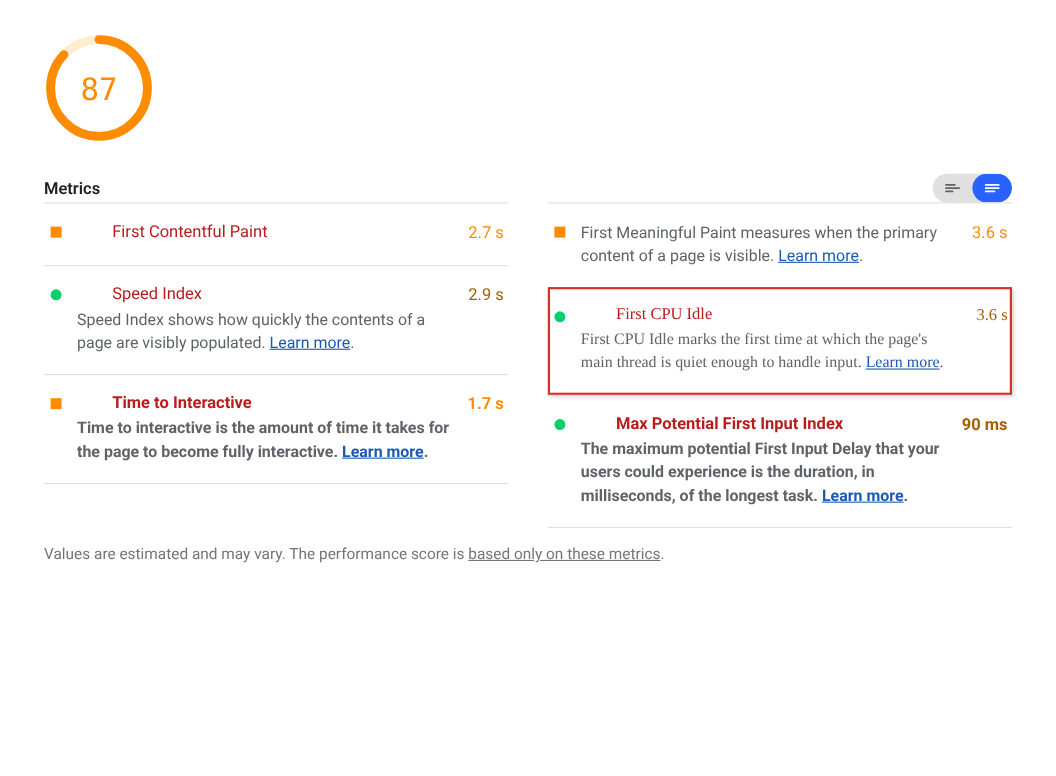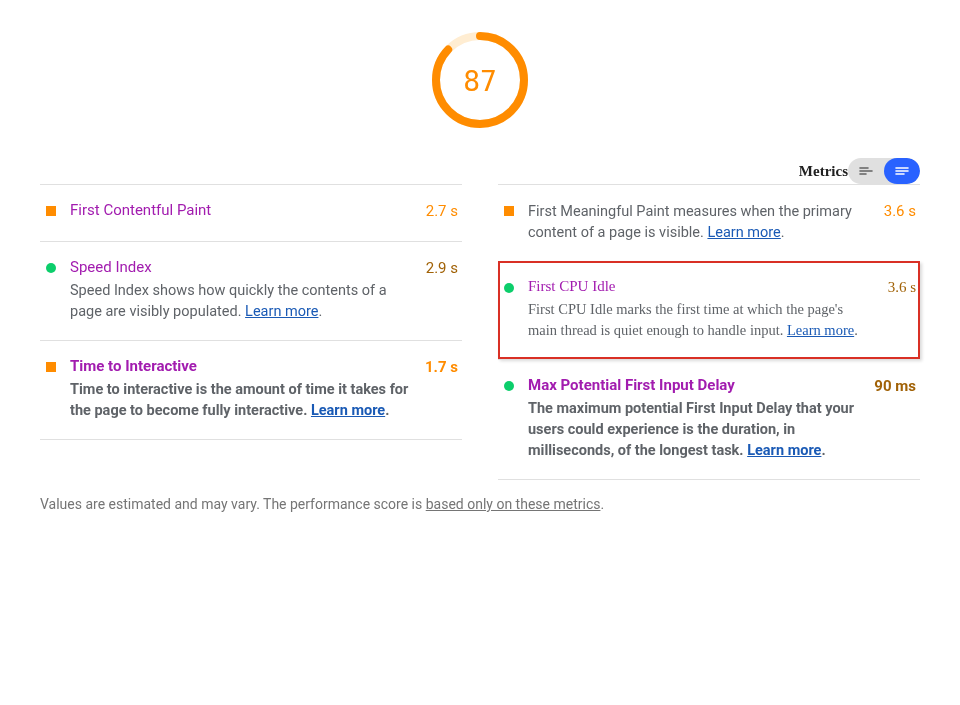--- a/index.html
+++ b/index.html
@@ -7,21 +7,20 @@
     margin: 0;
     padding: 30px 40px;
     font-family: Roboto, -apple-system, BlinkMacSystemFont, "Segoe UI", Arial, sans-serif;
     color: #212121;
     background: #fff;
     width: 960px;
   }
   .gauge-wrap {
     display: flex;
     flex-direction: column;
-    align-items: center;
     margin-bottom: 28px;
   }
   .gauge { width: 100px; height: 100px; }
   .gauge-base { stroke: #ffedd2; }
   .gauge-arc  { stroke: #ff8c00; stroke-linecap: round; }
   .gauge-score {
     font-size: 28px;
     fill: #ff8c00;
     font-weight: 500;
     text-anchor: middle;
@@ -30,23 +29,22 @@
   }
   .gauge-label {
     font-size: 24px;
     color: #212121;
     margin-top: 12px;
     font-weight: 400;
   }
   .metrics-header {
     display: flex;
     align-items: center;
-    justify-content: flex-end;
+    justify-content: space-between;
     margin-bottom: 0;
-    font-family: Liberation Serif, serif;
   }
   .metrics-title {
     font-size: 15px;
     font-weight: 600;
     color: #212121;
   }
   .toggle-pill {
     display: flex;
     background: #e0e0e0;
     border-radius: 20px;
@@ -104,22 +102,23 @@
   .metric .value {
     flex: 0 0 auto;
     font-size: 15px;
     white-space: nowrap;
     padding-top: 1px;
   }
   .value.avg  { color: #ff8c00; }
   .value.good { color: #a16207; }
   .metric-title {
     font-size: 15px;
-    color: #a21caf;
+    color: #b91c1c;
     margin-bottom: 4px;
+    margin-left: 32px;
   }
   .metric-desc {
     font-size: 14.5px;
     color: #5f6368;
     line-height: 1.45;
   }
   a.learn {
     color: #1a5ab5;
     text-decoration: underline;
     cursor: pointer;
@@ -227,21 +226,21 @@
         </div>
       </div>
       <div class="value good">3.6 s</div>
     </div>
 
     <div class="metric col-end">
       <div class="marker circle">
           <span></span>
         </div>
       <div class="body">
-        <div class="metric-title">Max Potential First Input Delay</div>
+        <div class="metric-title">Max Potential First Input Index</div>
         <div class="metric-desc">
           <span>The maximum potential First Input Delay that your users could experience is the duration, in milliseconds, of the longest task. </span><a class="learn">Learn more</a>.
         </div>
       </div>
       <div class="value good">90 ms</div>
     </div>
   </div>
 
 </div>
 

